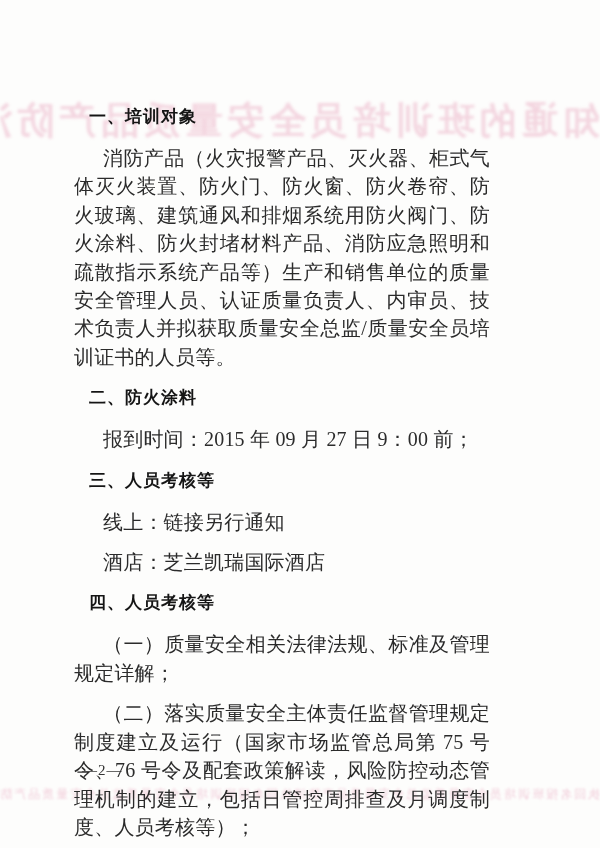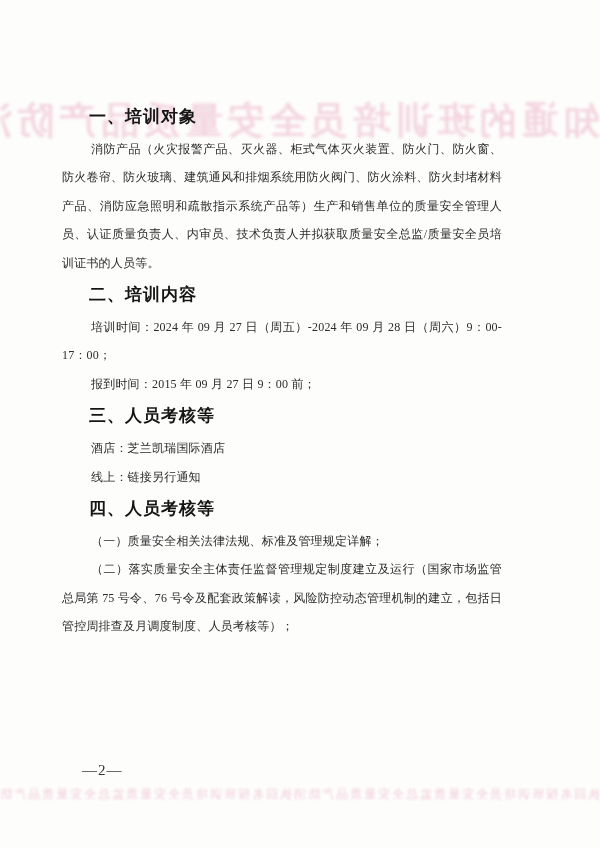--- a/index.html
+++ b/index.html
@@ -43,22 +43,22 @@
     margin:3px 0 3px 0;
     font-family:"Liberation Sans","DejaVu Sans",sans-serif;
     font-weight:bold;
     font-size:17px;
     line-height:30px;
     letter-spacing:1px;
     color:#151515;
     text-indent:27px;
   }
   .para {
-    margin:0;
-    font-size:12px;
+    margin:12px;
+    font-size:20px;
     line-height:28.4px;
     letter-spacing:0.2px;
     text-align:justify;
     text-indent:29px;
     color:#2b2b2b;
   }
   .pagenum {
     position:absolute;
     left:82px; top:762px;
     font-size:15px;
@@ -75,29 +75,28 @@
   <div class="bleed bleed-top">知通的班训培员全安量质品产防消展开于关局总管监场市家国</div>
 
   <div class="content">
 
     <section>
       <h2 class="hd">一、培训对象</h2>
       <p class="para">消防产品（火灾报警产品、灭火器、柜式气体灭火装置、防火门、防火窗、防火卷帘、防火玻璃、建筑通风和排烟系统用防火阀门、防火涂料、防火封堵材料产品、消防应急照明和疏散指示系统产品等）生产和销售单位的质量安全管理人员、认证质量负责人、内审员、技术负责人并拟获取质量安全总监/质量安全员培训证书的人员等。</p>
     </section>
 
     <section>
-      <h2 class="hd">二、培训内容</h2>
-      <p class="para">培训时间：2024 年 09 月 27 日（周五）-2024 年 09 月 28 日（周六）9：00-17：00；</p>
+      <h2 class="hd">二、防火涂料</h2>
       <p class="para">报到时间：2015 年 09 月 27 日 9：00 前；</p>
     </section>
 
     <section>
       <h2 class="hd">三、人员考核等</h2>
+      <p class="para">线上：链接另行通知</p>
       <p class="para">酒店：芝兰凯瑞国际酒店</p>
-      <p class="para">线上：链接另行通知</p>
     </section>
 
     <section>
       <h2 class="hd">四、人员考核等</h2>
       <p class="para">（一）质量安全相关法律法规、标准及管理规定详解；</p>
       <p class="para">（二）落实质量安全主体责任监督管理规定制度建立及运行（国家市场监管总局第 75 号令、76 号令及配套政策解读，风险防控动态管理机制的建立，包括日管控周排查及月调度制度、人员考核等）；</p>
     </section>
 
   </div>
 

